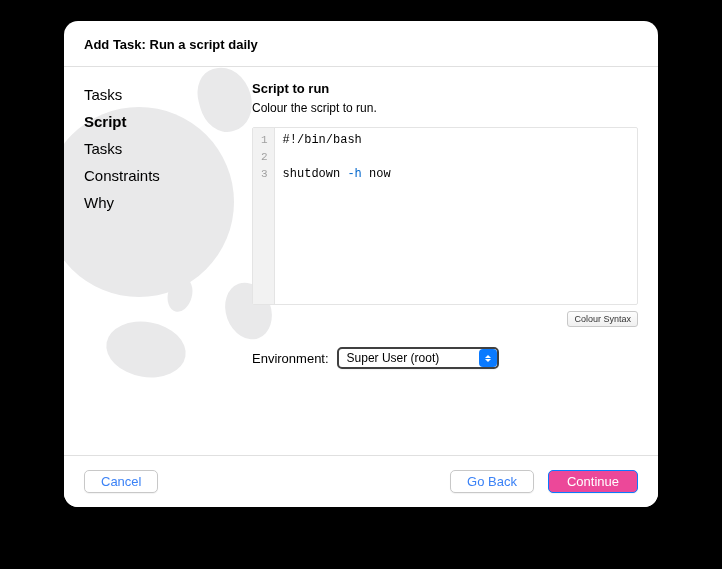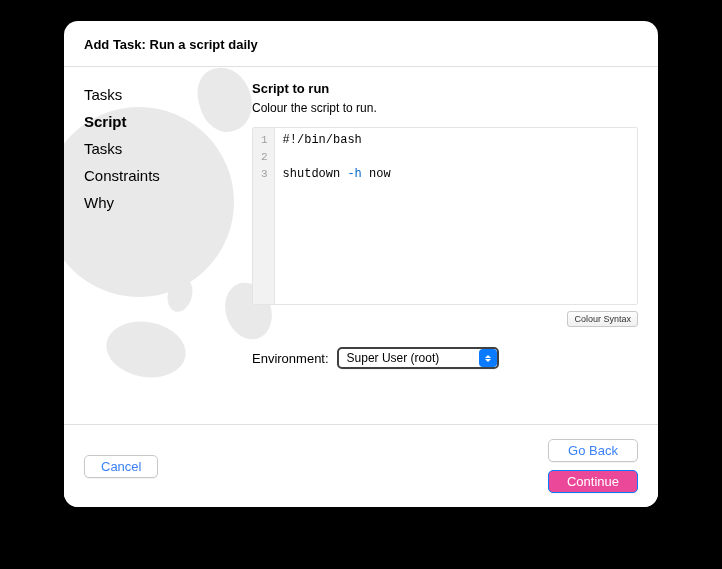--- a/index.html
+++ b/index.html
@@ -192,22 +192,21 @@
       padding: 14px 20px;
       display: flex;
       align-items: center;
       justify-content: space-between;
       position: relative;
       z-index: 5;
       background: #fff;
     }
     .footer-right {
       display: flex;
-      gap: 8px;
-      flex-direction: column;
+      gap: 14px;
     }
     .btn {
       font-size: 13px;
       padding: 3px 16px;
       border-radius: 5px;
       border: 1px solid #c8c8c8;
       background: #fff;
       cursor: pointer;
       box-shadow: 0 1px 1px rgba(0,0,0,0.05);
       color: #3b82f6;

